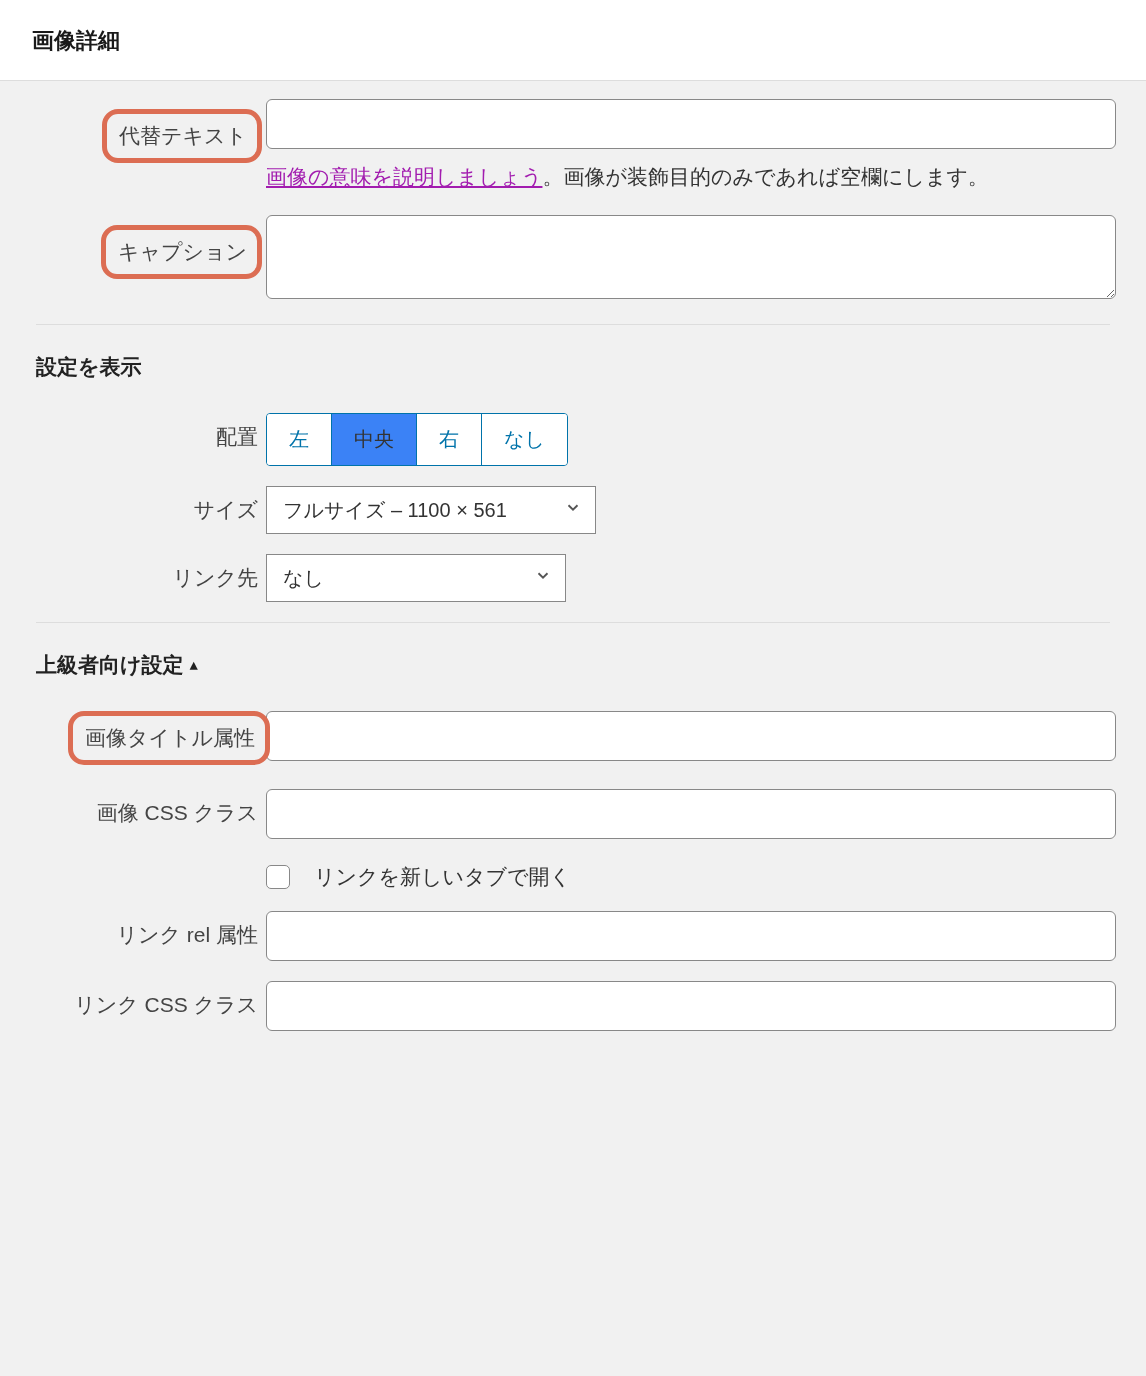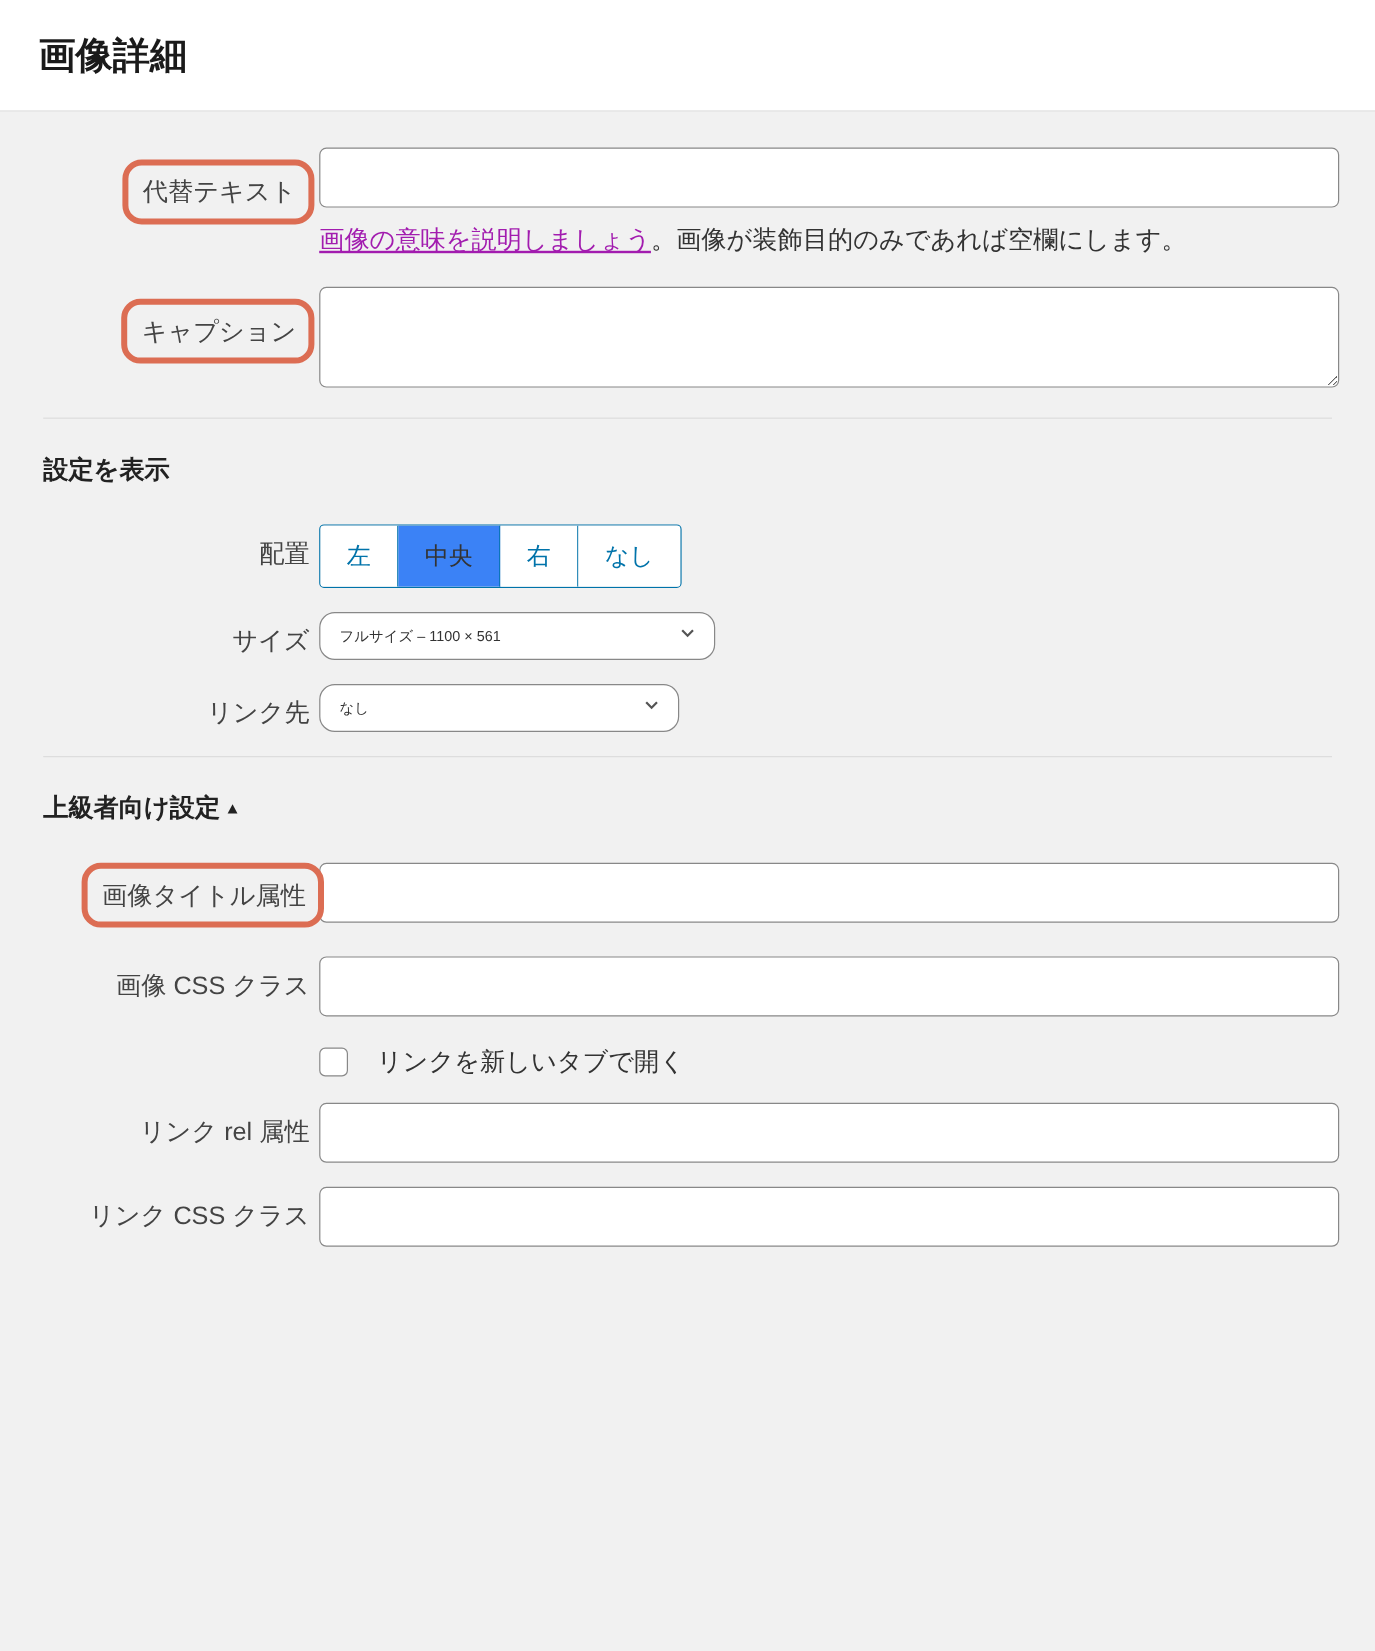--- a/index.html
+++ b/index.html
@@ -8,26 +8,26 @@
       background: #f1f1f1;
       color: #333;
       font-size: 18px;
     }
     .page-header {
       background: #fff;
       padding: 26px 32px 24px;
       border-bottom: 1px solid #ddd;
     }
     .page-header h1 {
-      font-size: 31px;
+      font-size: 22px;
       font-weight: 700;
       color: #1a1a1a;
     }
     .content {
-      padding: 12px 0 40px;
+      padding: 0 0 40px;
     }
     .form-row {
       display: flex;
       align-items: flex-start;
       gap: 8px;
       margin-bottom: 20px;
     }
     .form-row .label-col {
       width: 258px;
       min-width: 258px;
@@ -121,23 +121,23 @@
     
     .select-wrap {
       position: relative;
       display: inline-block;
     }
     .select-wrap select {
       appearance: none;
       -webkit-appearance:none;
       background: #fff;
       border: 1px solid #888;
-      border-radius: 13px;
+      border-radius: 0;
       padding: 12px 44px 12px 16px;
-      font-size: 12px;
+      font-size: 20px;
       color: #333;
       cursor: pointer;
       min-width: 300px;
     }
     .select-wrap .chev {
       position: absolute;
       right: 14px;
       top: 50%;
       transform: translateY(-50%);
       pointer-events: none;

